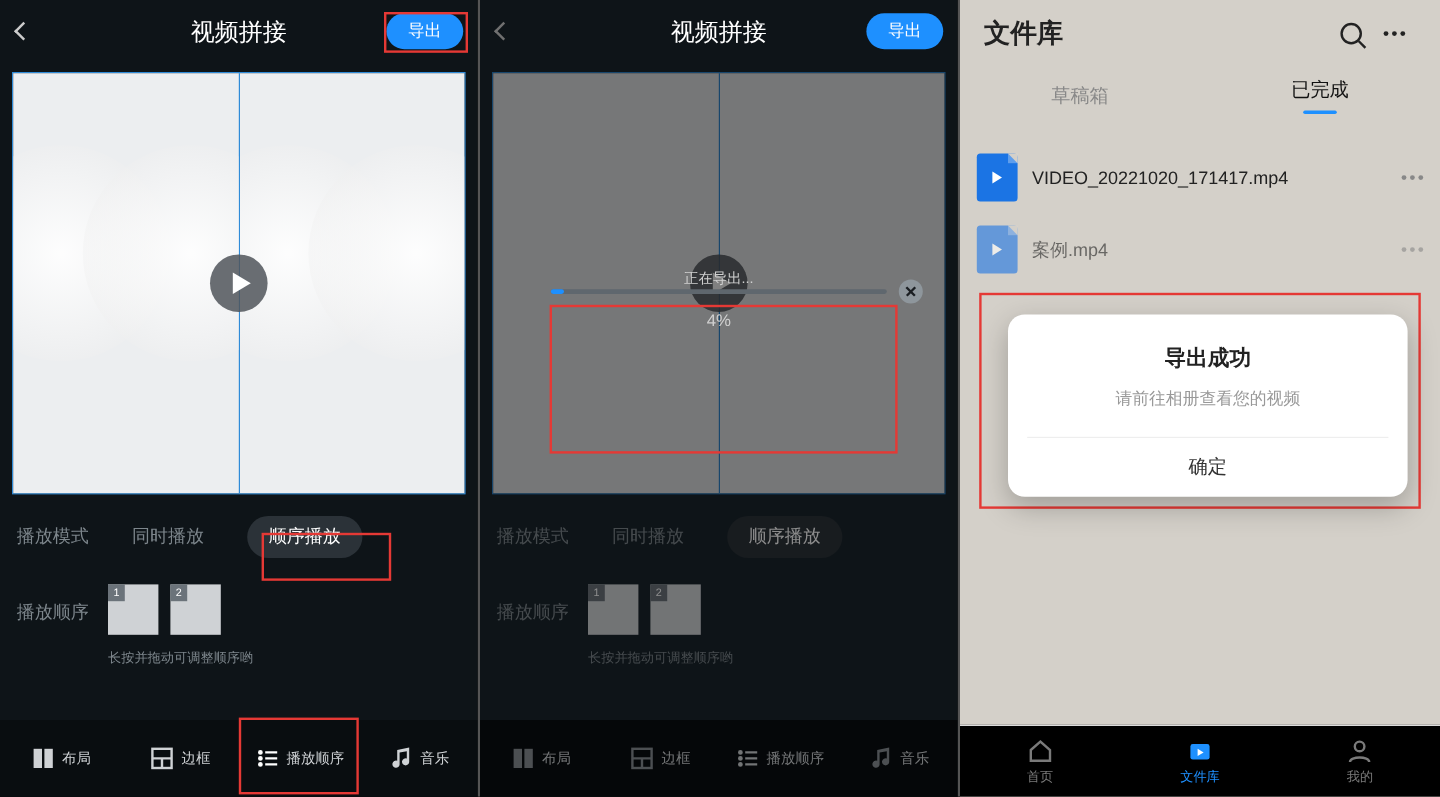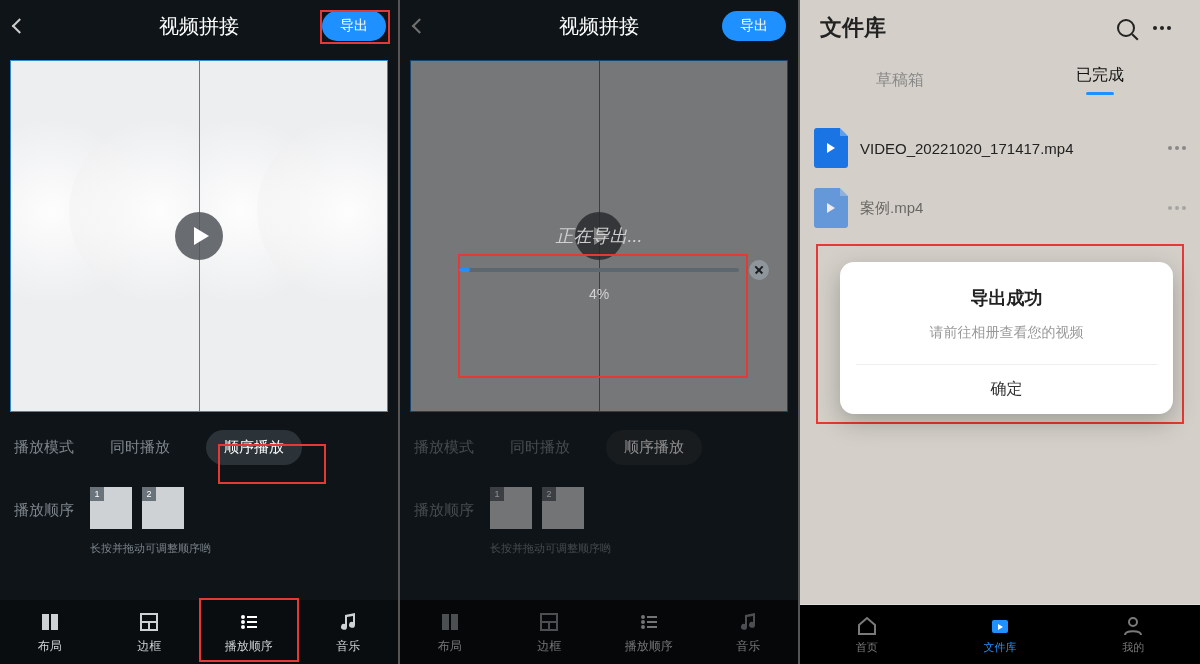--- a/index.html
+++ b/index.html
@@ -42,26 +42,26 @@
   
   .order-row{display:flex;align-items:flex-start;gap:16px;padding:22px 14px 0;color:var(--txt-dim);}
   .order-row .lbl{font-size:15px;padding-top:14px;}
   .thumbs{display:flex;gap:12px;flex-direction:column;}
   .thumbs-inner{display:flex;gap:10px;}
   .thumb{width:42px;height:42px;background:#cfd2d5;position:relative;font-size:10px;color:#333;}
   .thumb .idx{position:absolute;left:0;top:0;width:14px;height:14px;background:#6b737a;color:#fff;font-size:9px;display:flex;align-items:center;justify-content:center;}
   .hint{font-size:11px;color:var(--txt-dim);}
   
   .nav{position:absolute;bottom:0;left:0;right:0;height:64px;background:#090d10;display:flex;}
-  .nav-item{flex:1;display:flex;flex-direction:column;align-items:center;justify-content:center;gap:4px;color:#cfd2d5;font-size:12px;}
+  .nav-item{flex:1;display:flex;flex-direction:row;align-items:center;justify-content:center;gap:4px;color:#cfd2d5;font-size:12px;}
   .nav-item .ic{width:24px;height:24px;display:flex;align-items:center;justify-content:center;}
   .p2 .preview{filter:brightness(.5);}
   .p2 .mode-row,.p2 .order-row,.p2 .nav,.p2 .hdr .back{filter:brightness(.55);}
   .progress{position:absolute;left:50%;top:224px;transform:translateX(-50%);width:280px;text-align:center;color:#d0d0d0;z-index:5;}
-  .progress .lbl{font-size:18px;margin-bottom:20px;font-style:italic;}
+  .progress .lbl{font-size:12px;margin-bottom:0;}
   .bar{height:4px;background:#5f676e;border-radius:3px;position:relative;}
   .bar .fill{position:absolute;left:0;top:0;bottom:0;width:4%;background:var(--blue);border-radius:3px;}
   .bar .close{position:absolute;right:-30px;top:-8px;width:20px;height:20px;border-radius:50%;background:#8e969c;display:flex;align-items:center;justify-content:center;}
   .bar .close:before,.bar .close:after{content:"";position:absolute;width:10px;height:1.5px;background:#1a1e22;}
   .bar .close:before{transform:rotate(45deg);}
   .bar .close:after{transform:rotate(-45deg);}
   .progress .pct{margin-top:14px;font-size:14px;}
   
   .p3-top{height:56px;display:flex;align-items:center;padding:0 20px;color:#222;}
   .p3-title{font-size:22px;font-weight:700;flex:1;}

